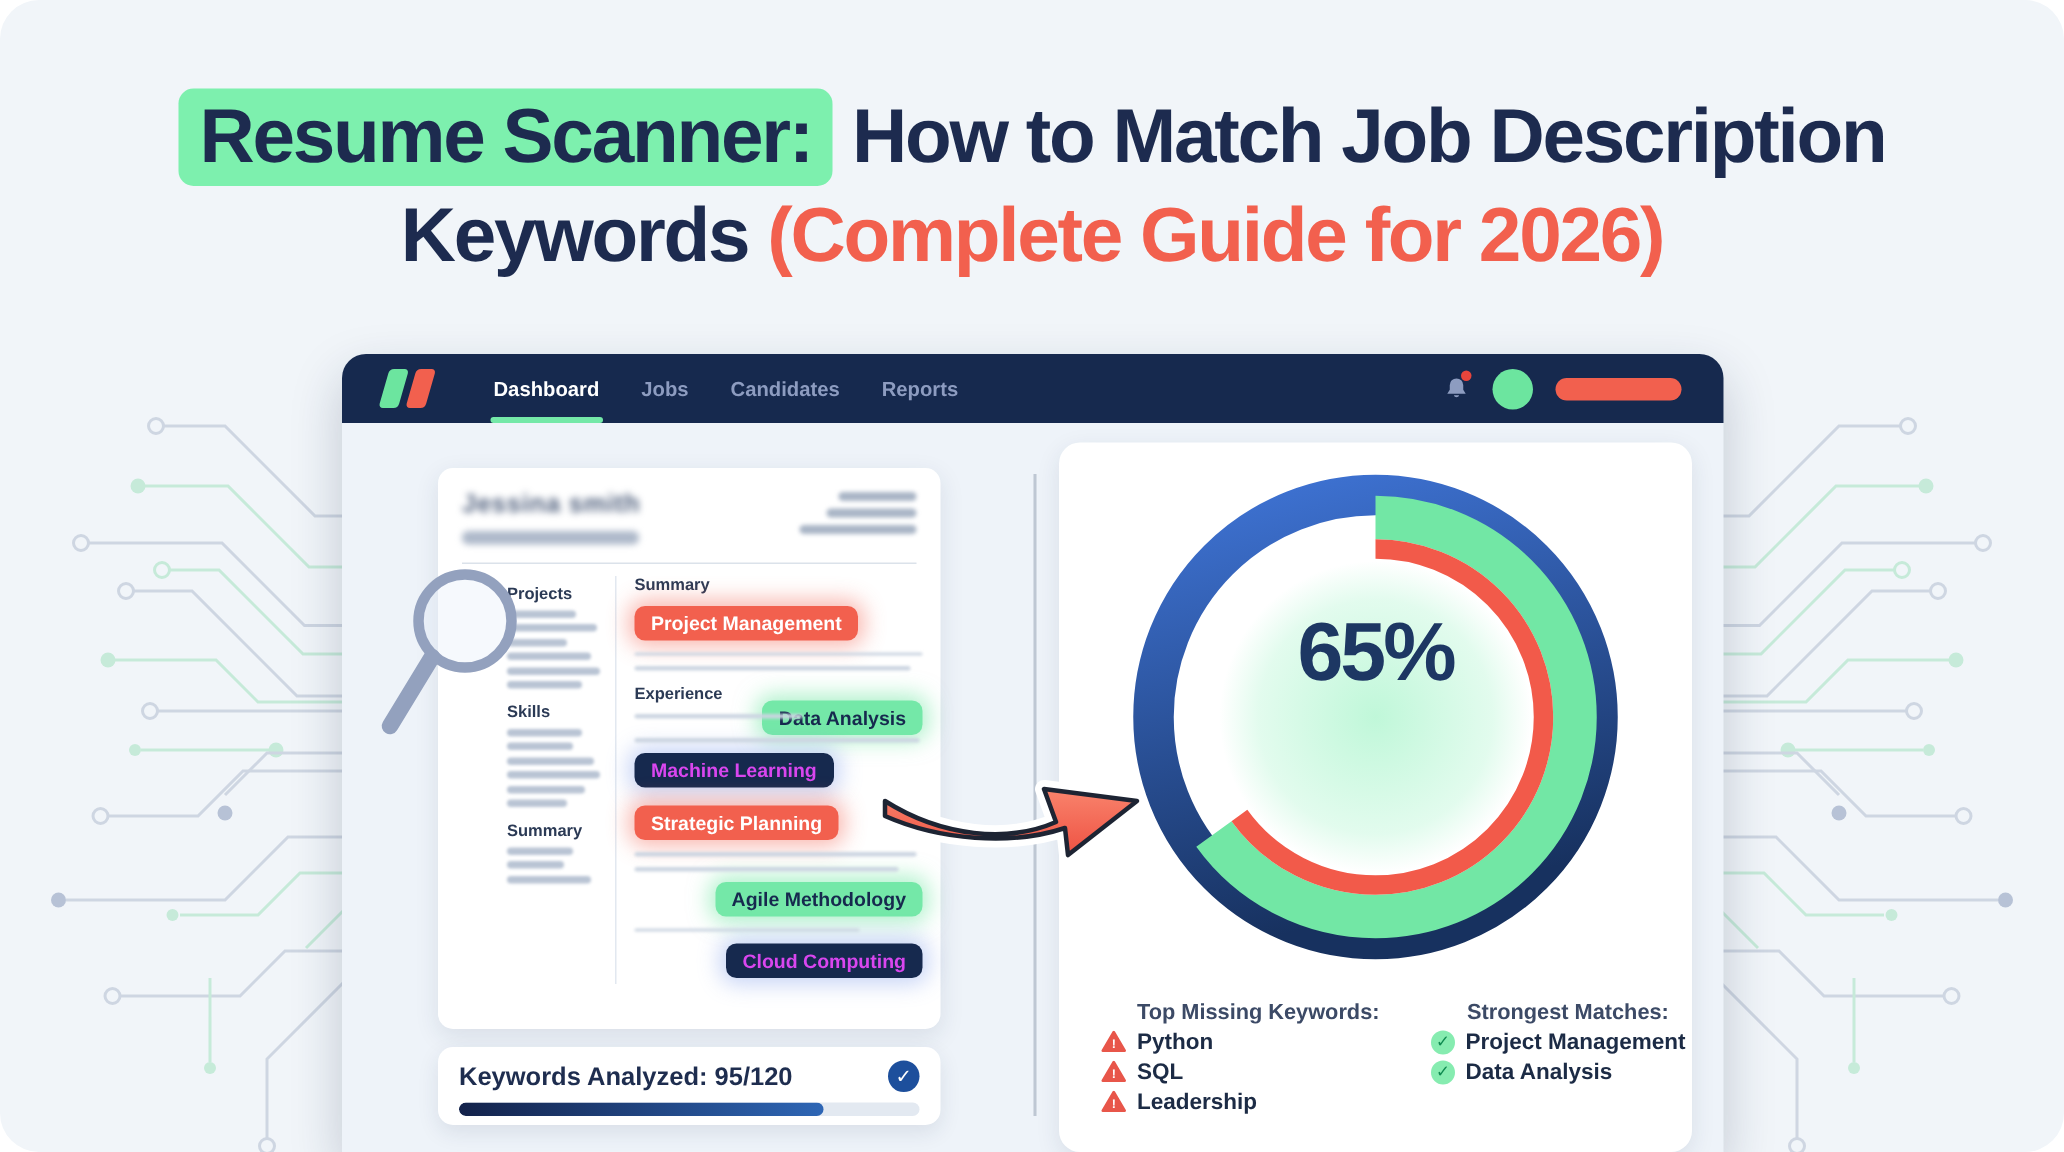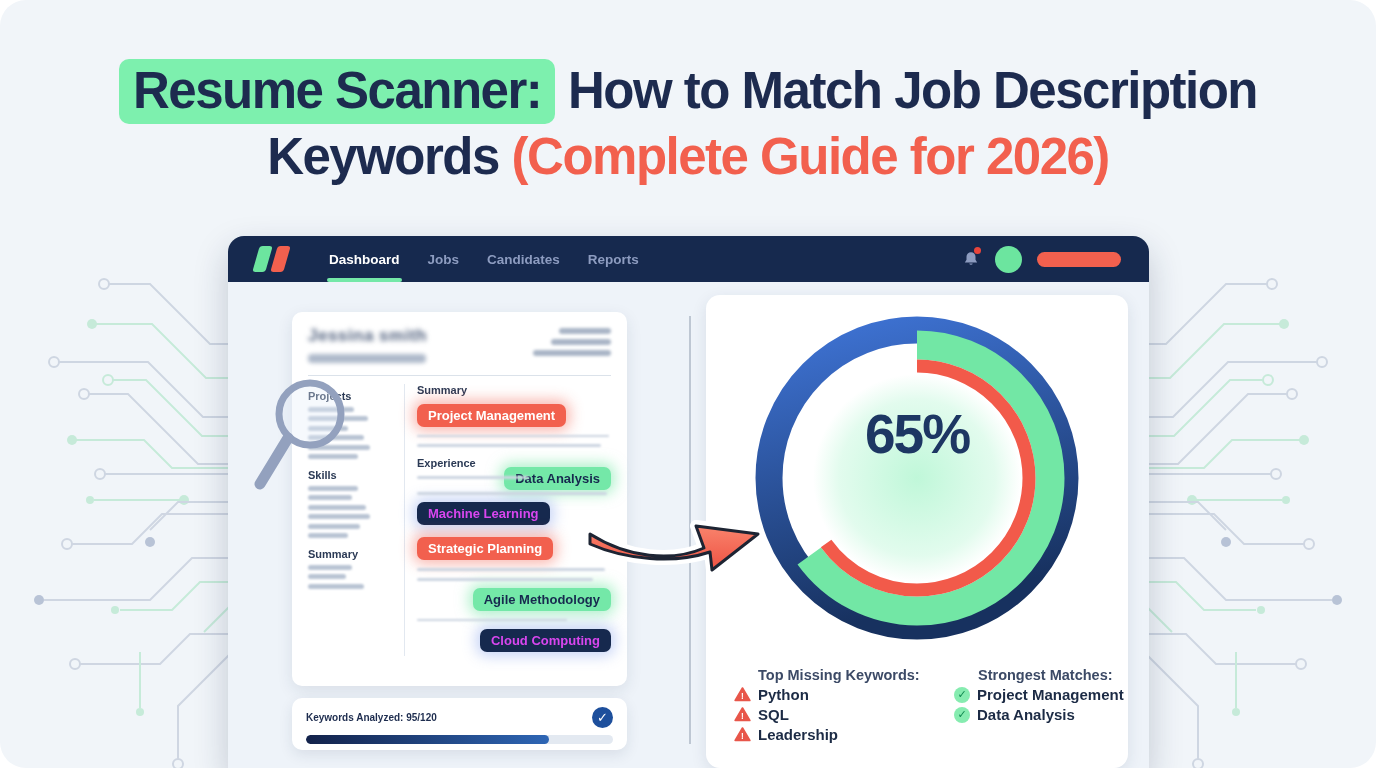--- a/index.html
+++ b/index.html
@@ -34,40 +34,40 @@
   .pill{width:84px;height:15px;border-radius:8px;background:#f2604e;}
   
   .resume-card{position:absolute;left:64px;top:76px;width:335px;height:374px;background:#ffffff;
           border-radius:10px;box-shadow:0 5px 16px rgba(30,45,80,.10);padding:14px 16px;box-sizing:border-box;}
   .res-head{display:flex;justify-content:space-between;}
   .res-name{font-size:17px;font-weight:bold;color:#51617e;filter:blur(2.6px);letter-spacing:.5px;}
   .res-sub{width:118px;height:9px;border-radius:4px;background:#aeb9ca;filter:blur(2px);margin-top:8px;}
   .contact{display:flex;flex-direction:column;align-items:flex-end;gap:5px;padding-top:2px;}
   .contact span{height:6px;border-radius:3px;background:#a9b5c6;filter:blur(1.4px);}
   .res-divider{height:1px;background:#dbe2ea;margin:12px 0 8px;}
-  .res-cols{display:flex;height:272px;}
+  .res-cols{display:flex;height:272px;margin-left:30px;}
   .col-left{width:86px;padding-right:10px;}
   .col-right{flex:1;border-left:1px solid #e2e8f0;padding-left:12px;display:flex;flex-direction:column;
              align-items:flex-start;position:relative;}
   .shead{font-size:11px;font-weight:bold;color:#2b3a55;margin:6px 0 4px;}
   .bar{height:5px;border-radius:3px;background:#b9c4d4;filter:blur(1.1px);margin:4.5px 0;}
   .pbar{height:5px;border-radius:3px;background:#ccd5e1;filter:blur(1px);margin:3.5px 0;}
   .chip{display:inline-block;font-size:13px;font-weight:bold;padding:4px 11px;border-radius:7px;
         margin:4px 0;white-space:nowrap;}
   .chip.red{background:#f2604e;color:#ffffff;box-shadow:0 0 14px 4px rgba(242,96,78,.45);}
   .chip.green{background:#74e8a8;color:#16294e;box-shadow:0 0 14px 4px rgba(110,230,160,.55);}
   .chip.navy{background:#16294e;color:#d946ef;box-shadow:0 0 14px 4px rgba(130,160,235,.45);}
   .right-self{align-self:flex-end;}
   
   .magnifier{position:absolute;left:-48px;top:54px;pointer-events:none;}
   
   .kw-card{position:absolute;left:64px;top:462px;width:335px;height:52px;background:#ffffff;border-radius:10px;
            box-shadow:0 5px 14px rgba(30,45,80,.10);padding:9px 14px;box-sizing:border-box;}
   .kw-row{display:flex;align-items:center;justify-content:space-between;}
-  .kw-label{font-size:10px;font-weight:bold;color:#1e2d4f;}
+  .kw-label{font-size:17px;font-weight:bold;color:#1e2d4f;}
   .kw-check{width:21px;height:21px;border-radius:50%;background:#1d4f9c;color:#fff;font-size:13px;
             display:flex;align-items:center;justify-content:center;font-weight:bold;}
   .kw-track{margin-top:7px;height:9px;border-radius:5px;background:#e3e9f1;overflow:hidden;}
   .kw-fill{height:100%;border-radius:5px;background:linear-gradient(90deg,#13224a,#2e66b5);}
   
   .panel-divider{position:absolute;left:461px;top:80px;width:2px;height:428px;background:#97a2b4;opacity:.55;}
   
   .score-card{position:absolute;left:478px;top:59px;width:422px;height:473px;background:#ffffff;
           border-radius:14px;box-shadow:0 5px 16px rgba(30,45,80,.10);}
   .donut-wrap{position:absolute;left:46px;top:18px;width:330px;height:330px;}

